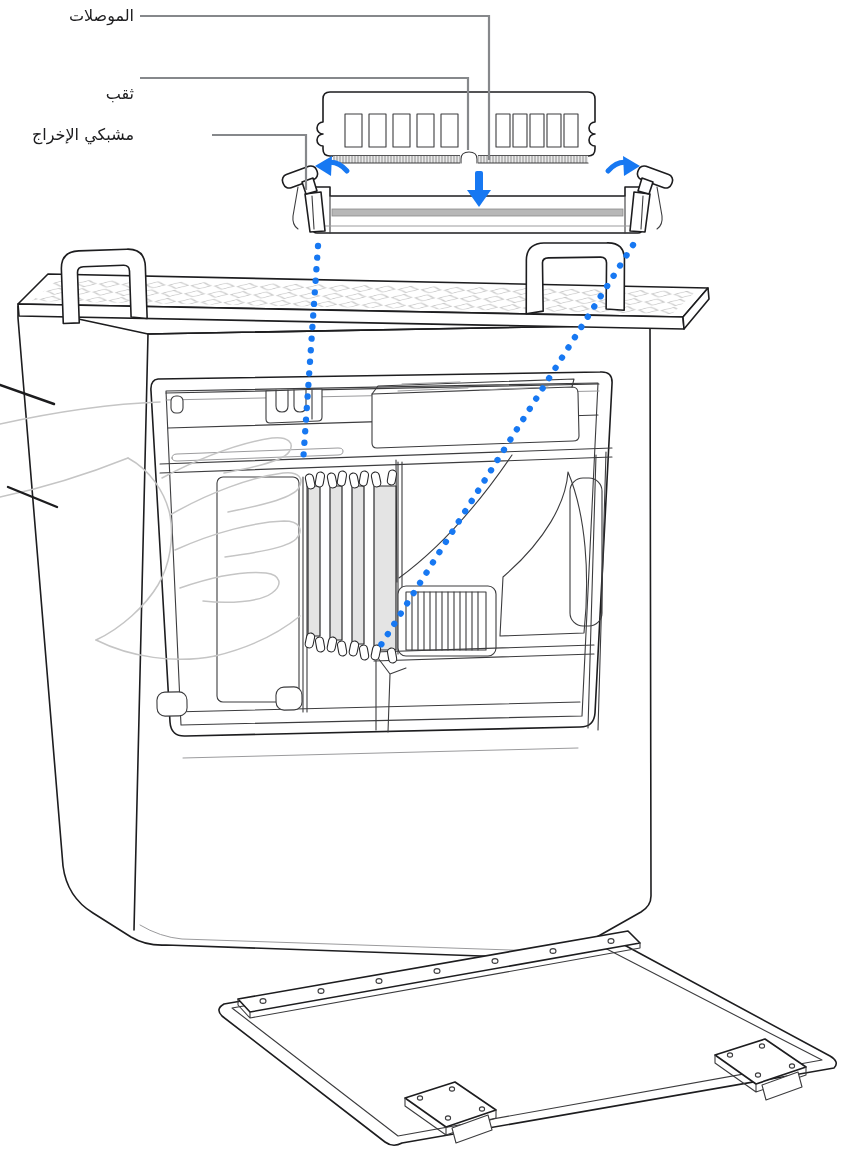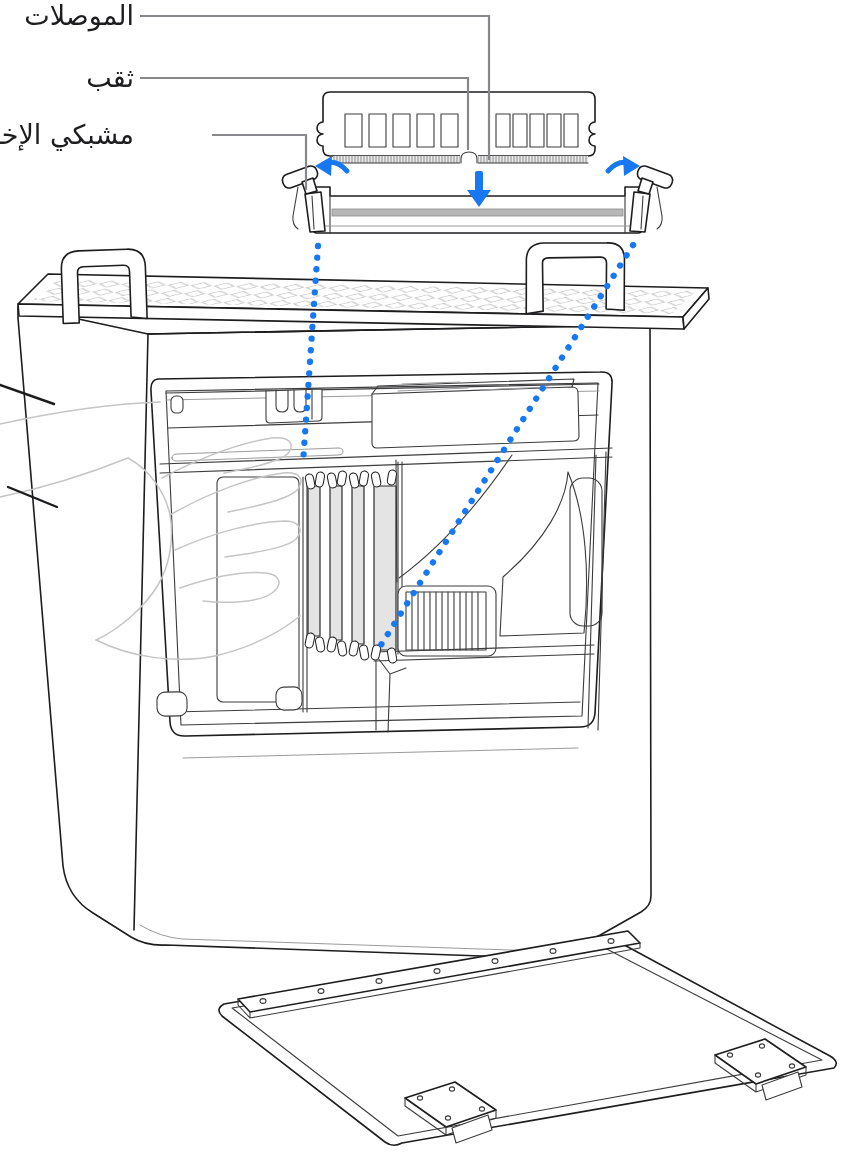--- a/index.html
+++ b/index.html
@@ -12,21 +12,21 @@
   }
   html,body{margin:0;padding:0;background:#fff;}
   .canvas{
     position:relative;width:859px;height:1154px;background:#fff;overflow:hidden;
     font-family:"DejaVu Sans",sans-serif;
   }
   .canvas svg{position:absolute;left:0;top:0;}
   .lbl{
     position:absolute;left:0;width:134px;height:32px;line-height:32px;
     text-align:right;direction:rtl;white-space:nowrap;
-    font-size:27px;color:var(--outline-dark,#1D1D1F);
+    font-size:16px;color:var(--outline-dark,#1D1D1F);
   }
   
   .ln{fill:none;stroke:var(--outline-dark,#1D1D1F);stroke-width:1.6;stroke-linejoin:round;stroke-linecap:round;}
   .lnf{fill:#fff;stroke:var(--outline-dark,#1D1D1F);stroke-width:1.6;stroke-linejoin:round;stroke-linecap:round;}
   .thin{fill:none;stroke:#3c3c3e;stroke-width:1.1;stroke-linejoin:round;stroke-linecap:round;}
   .thinf{fill:#fff;stroke:#3c3c3e;stroke-width:1.1;stroke-linejoin:round;stroke-linecap:round;}
   .lt{fill:none;stroke:#9b9b9d;stroke-width:1;stroke-linejoin:round;stroke-linecap:round;}
   .ghost{fill:none;stroke:var(--ghost-gray,#C5C5C5);stroke-width:1.5;stroke-linecap:round;stroke-linejoin:round;}
   .blue-f{fill:var(--accent-blue,#1778F2);stroke:none;}
   .blue-s{fill:none;stroke:var(--accent-blue,#1778F2);stroke-width:5;stroke-linecap:round;}
@@ -269,17 +269,17 @@
   </g>
 
   <g>
     <path d="M0,385 L54,404" fill="none" stroke="#1c1c1e" stroke-width="2.4" stroke-linecap="round"></path>
     <path d="M8,487 L57,507" fill="none" stroke="#1c1c1e" stroke-width="2.4" stroke-linecap="round"></path>
   </g>
 </svg>
 
 <div>
   <div class="lbl" style="top:0px">الموصلات</div>
-  <div class="lbl" style="top:62px">ثقب</div>
+  <div class="lbl" style="top:78px">ثقب</div>
   <div class="lbl" style="top:119px">مشبكي الإخراج</div>
 </div>
 
 </div>
 
 </body></html>

